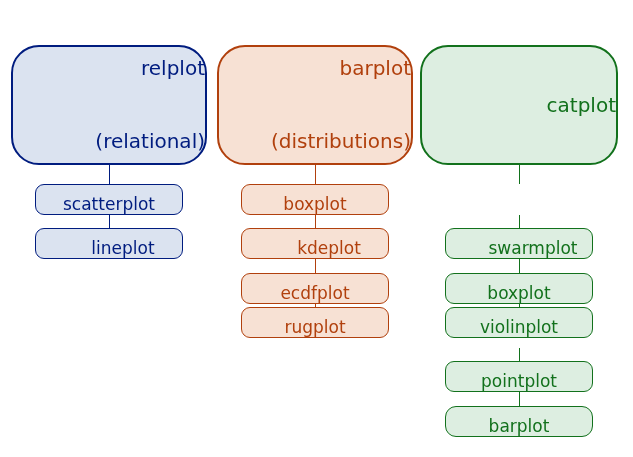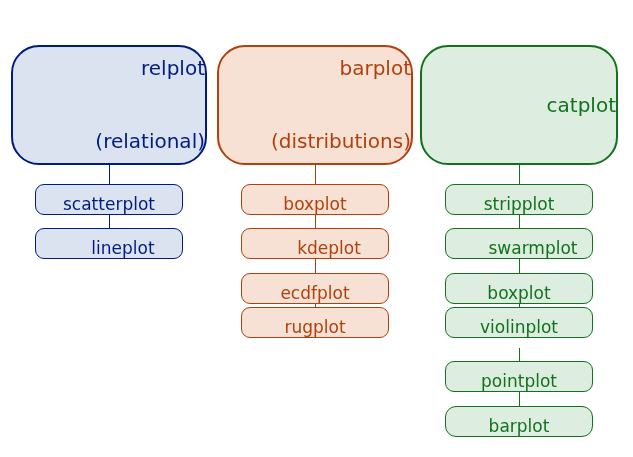--- a/index.html
+++ b/index.html
@@ -109,23 +109,20 @@
     <div class="child r4">
       <span>rugplot</span>
     </div>
   </section>
 
   <section class="col" style="left: 420px; width: 198px; --stroke: #12711c; --fill: #ddeee1;">
     <div class="parent">
       <span>catplot</span>
     </div>
     <i class="conn c0"></i>
-    <div class="child r1">
-      <span>stripplot</span>
-    </div>
     <i class="conn c1"></i>
     <div class="child r2">
       <span>swarmplot</span>
     </div>
     <i class="conn c2"></i>
     <div class="child r3">
       <span>boxplot</span>
     </div>
     <i class="conn c3"></i>
     <div class="child r4">

